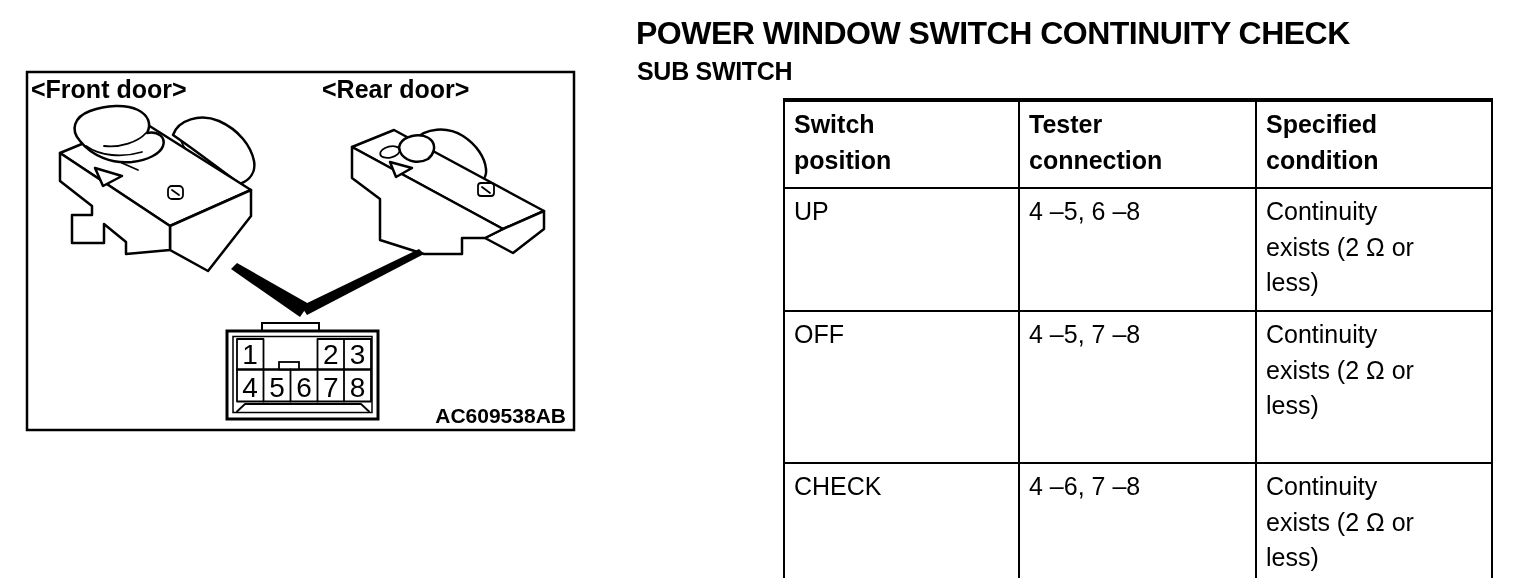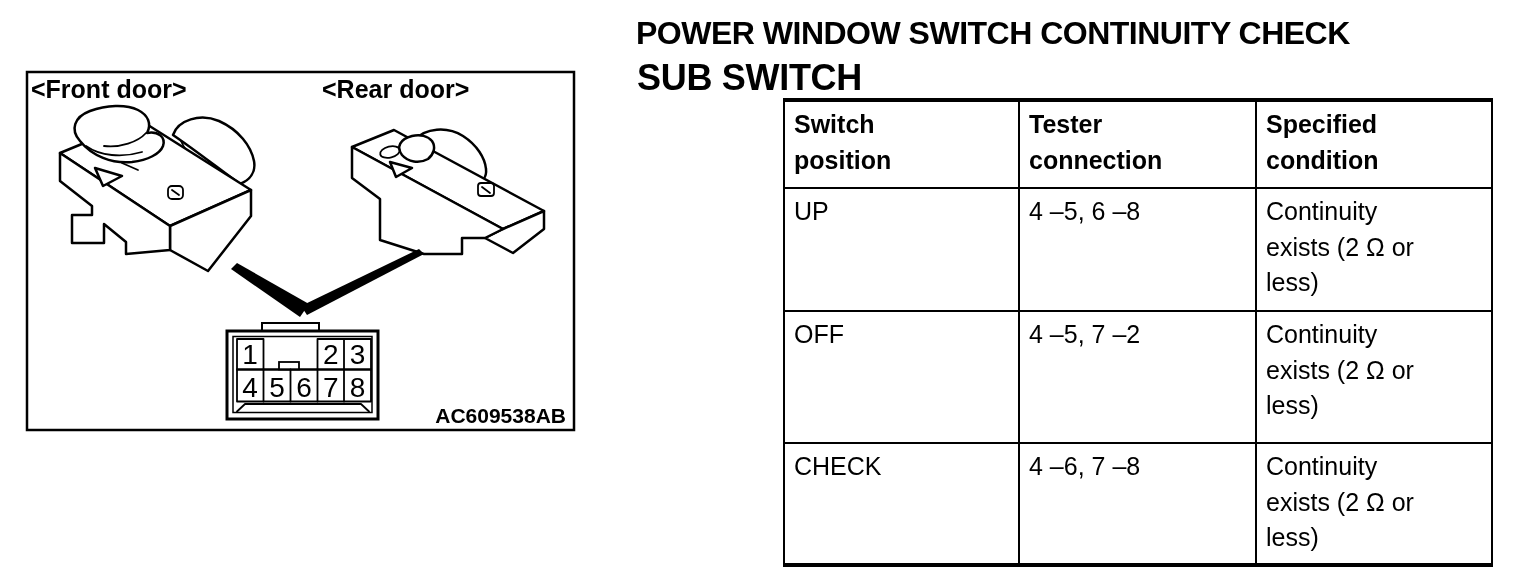--- a/index.html
+++ b/index.html
@@ -7,38 +7,38 @@
     position:relative;width:1520px;height:578px;background:#fff;overflow:hidden;
     font-family:"Liberation Sans",sans-serif;color:#000;
   }
   
   .doc-title{
     position:absolute;left:636px;top:4px;
     font-size:32px;font-weight:bold;letter-spacing:-0.5px;line-height:1.1;white-space:nowrap;margin-top:12px;
   }
   .doc-section{
     position:absolute;left:637px;top:57px;
-    font-size:36px;font-weight:bold;letter-spacing:-0.3px;white-space:nowrap;
+    font-size:25px;font-weight:bold;letter-spacing:-0.3px;white-space:nowrap;
   }
   
   .spec-table-wrap{position:absolute;left:783px;top:98px;}
   table.spec{
     border-collapse:collapse;table-layout:fixed;width:708px;
     border-top:4px solid #000;border-bottom:4px solid #000;
     border-left:2px solid #000;border-right:2px solid #000;
   }
   table.spec th,table.spec td{
     border:2px solid #000;vertical-align:top;text-align:left;
     padding:5px 9px 4px 9px;font-size:25px;line-height:1.42;
     white-space:pre-line;overflow:hidden;
   }
   table.spec th{font-weight:bold;}
   tr.hdr{height:88px;}
   tr.r-up{height:123px;}
-  tr.r-off{height:132px;}
+  tr.r-off{height:152px;}
   tr.r-down{height:122px;}
   
   .figure-svg{position:absolute;left:0;top:0;}
   .figure-svg text{font-family:"Liberation Sans",sans-serif;fill:#000;}
   .lineart{stroke:#000;fill:#fff;stroke-width:2.5;stroke-linejoin:round;stroke-linecap:round;}
   .thin{stroke:#000;fill:none;stroke-width:1.8;stroke-linejoin:round;stroke-linecap:round;}
 </style>
 </head>
 <body>
 
@@ -140,21 +140,21 @@
         </tr>
         <tr class="r-up">
           <td>UP</td>
           <td>4 –5, 6 –8</td>
           <td>Continuity
 exists (2 Ω or
 less)</td>
         </tr>
         <tr class="r-off">
           <td>OFF</td>
-          <td>4 –5, 7 –2</td>
+          <td>4 –5, 7 –8</td>
           <td>Continuity
 exists (2 Ω or
 less)</td>
         </tr>
         <tr class="r-down">
           <td>CHECK</td>
           <td>4 –6, 7 –8</td>
           <td>Continuity
 exists (2 Ω or
 less)</td>

